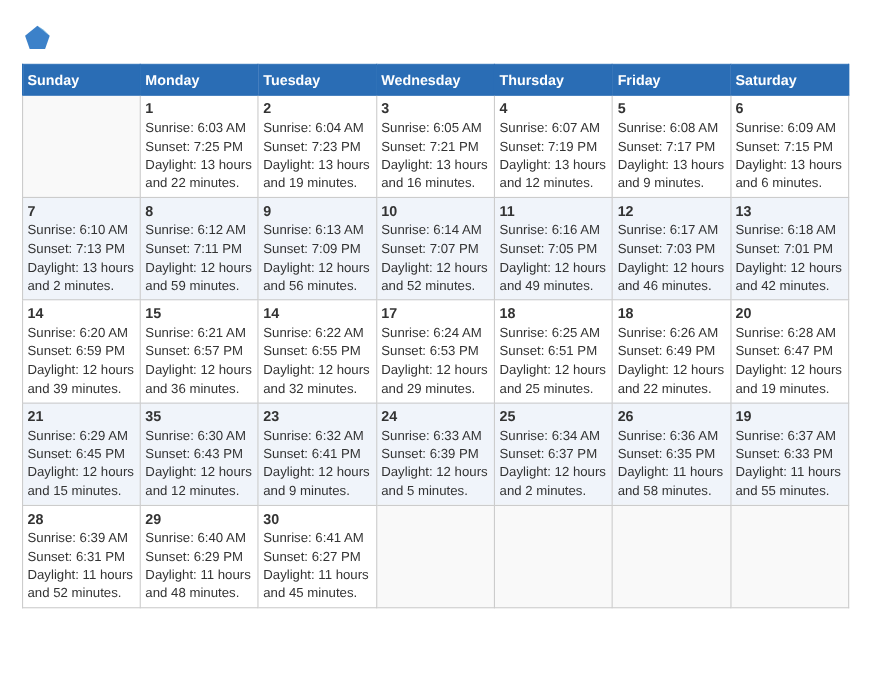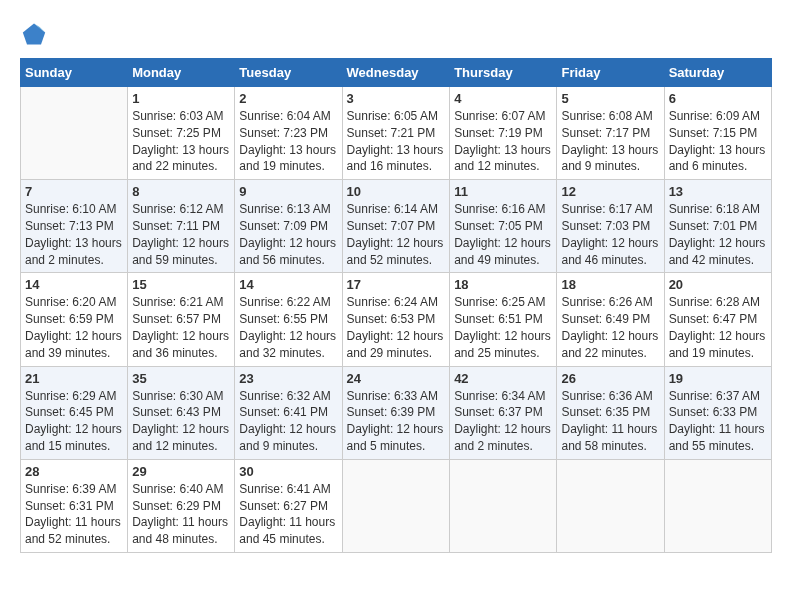--- a/index.html
+++ b/index.html
@@ -221,21 +221,21 @@
         </td>
         <td>
           <div class="day-number">23</div>
           <div class="day-info">Sunrise: 6:32 AM<br>Sunset: 6:41 PM<br>Daylight: 12 hours and 9 minutes.</div>
         </td>
         <td>
           <div class="day-number">24</div>
           <div class="day-info">Sunrise: 6:33 AM<br>Sunset: 6:39 PM<br>Daylight: 12 hours and 5 minutes.</div>
         </td>
         <td>
-          <div class="day-number">42</div>
+          <div class="day-number">25</div>
           <div class="day-info">Sunrise: 6:34 AM<br>Sunset: 6:37 PM<br>Daylight: 12 hours and 2 minutes.</div>
         </td>
         <td>
           <div class="day-number">26</div>
           <div class="day-info">Sunrise: 6:36 AM<br>Sunset: 6:35 PM<br>Daylight: 11 hours and 58 minutes.</div>
         </td>
         <td>
           <div class="day-number">19</div>
           <div class="day-info">Sunrise: 6:37 AM<br>Sunset: 6:33 PM<br>Daylight: 11 hours and 55 minutes.</div>
         </td>

